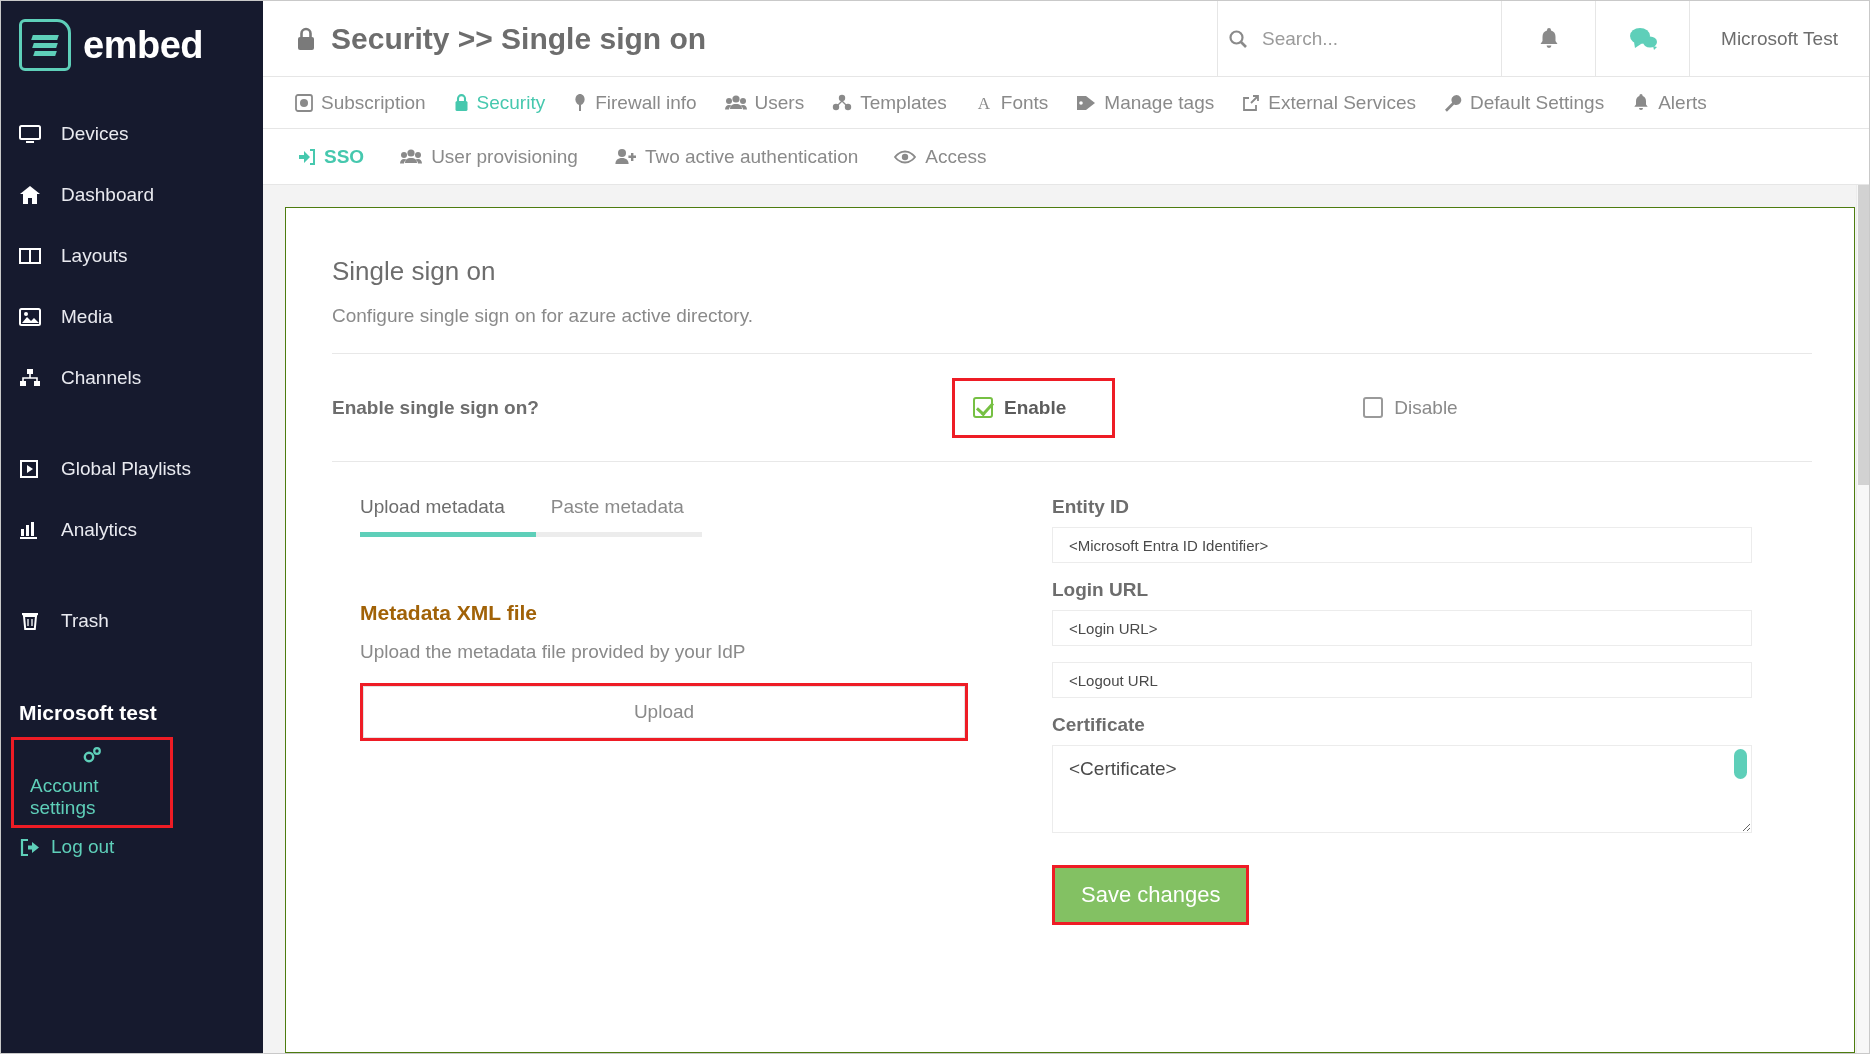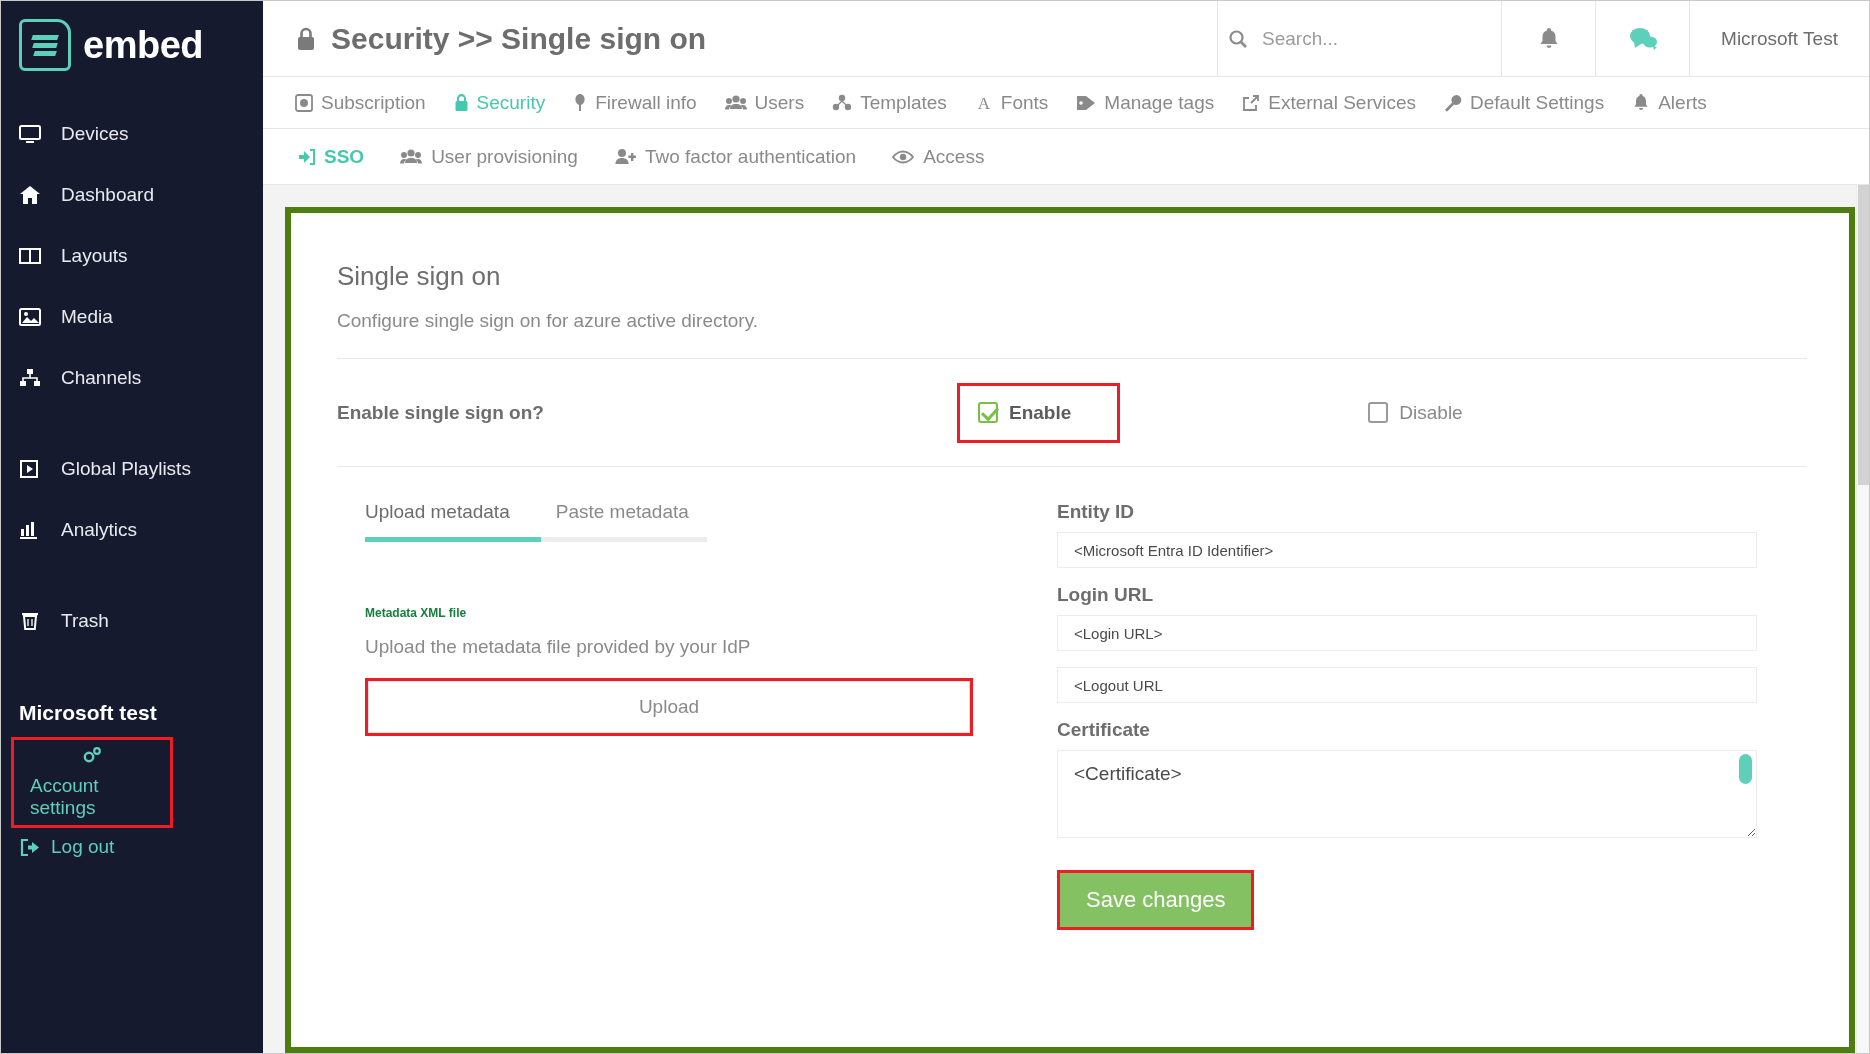--- a/index.html
+++ b/index.html
@@ -211,21 +211,21 @@
   
   .content-area {
     flex: 1;
     background: #f3f3f3;
     padding: 22px 14px 0 22px;
     overflow: hidden;
     position: relative;
   }
   .card {
     background: #ffffff;
-    border: 6px solid #4d7c0f;
+    border: 1px solid #4d7c0f;
     height: 100%;
     padding: 48px 42px 0 46px;
   }
   .sec-title {
     font-size: 26px;
     color: #6d6d6d;
     margin-bottom: 18px;
   }
   .sec-sub {
     font-size: 19px;
@@ -298,23 +298,23 @@
     padding-bottom: 14px;
     cursor: pointer;
   }
   .mtab.active { color: #6d6d6d; }
   .mtab-track { display: flex; padding-left: 28px; }
   .mtab-bar { height: 5px; background: #ececec; }
   .mtab-bar.on { background: #5ecfb9; }
 
   .mx-title {
     margin: 64px 0 0 28px;
-    font-size: 12px;
+    font-size: 21px;
     font-weight: bold;
-    color: #15803d;
+    color: #a16207;
   }
   .mx-desc {
     margin: 16px 0 0 28px;
     font-size: 19px;
     color: #8a8a8a;
   }
   .upload-boxed {
     margin: 20px 0 0 28px;
     border: 3px solid #ee1c25;
     width: 608px;
@@ -704,21 +704,21 @@
         <span>User provisioning</span>
       </div>
       <div class="subtab">
         <span>
           <svg width="22" height="18" viewBox="0 0 22 18">
               <circle cx="8" cy="5" r="4" fill="#8a8a8a"></circle>
               <path fill="#8a8a8a" d="M8 10c4.2 0 6.6 2.2 6.6 6H1.4c0-3.8 2.4-6 6.6-6z"></path>
               <path fill="#8a8a8a" d="M17 5h2.4v2.6H22v2.4h-2.6V13H17v-3H14.4V7.6H17V5z"></path>
             </svg>
         </span>
-        <span>Two factor authentication</span>
+        <span>Two active authentication</span>
       </div>
       <div class="subtab">
         <span>
           <svg width="22" height="16" viewBox="0 0 22 16">
               <path fill="none" stroke="#8a8a8a" stroke-width="1.8" d="M1 8s4-5.5 10-5.5S21 8 21 8s-4 5.5-10 5.5S1 8 1 8z"></path>
               <circle cx="11" cy="8" r="3.2" fill="#8a8a8a"></circle>
             </svg>
         </span>
         <span>Access</span>
       </div>

